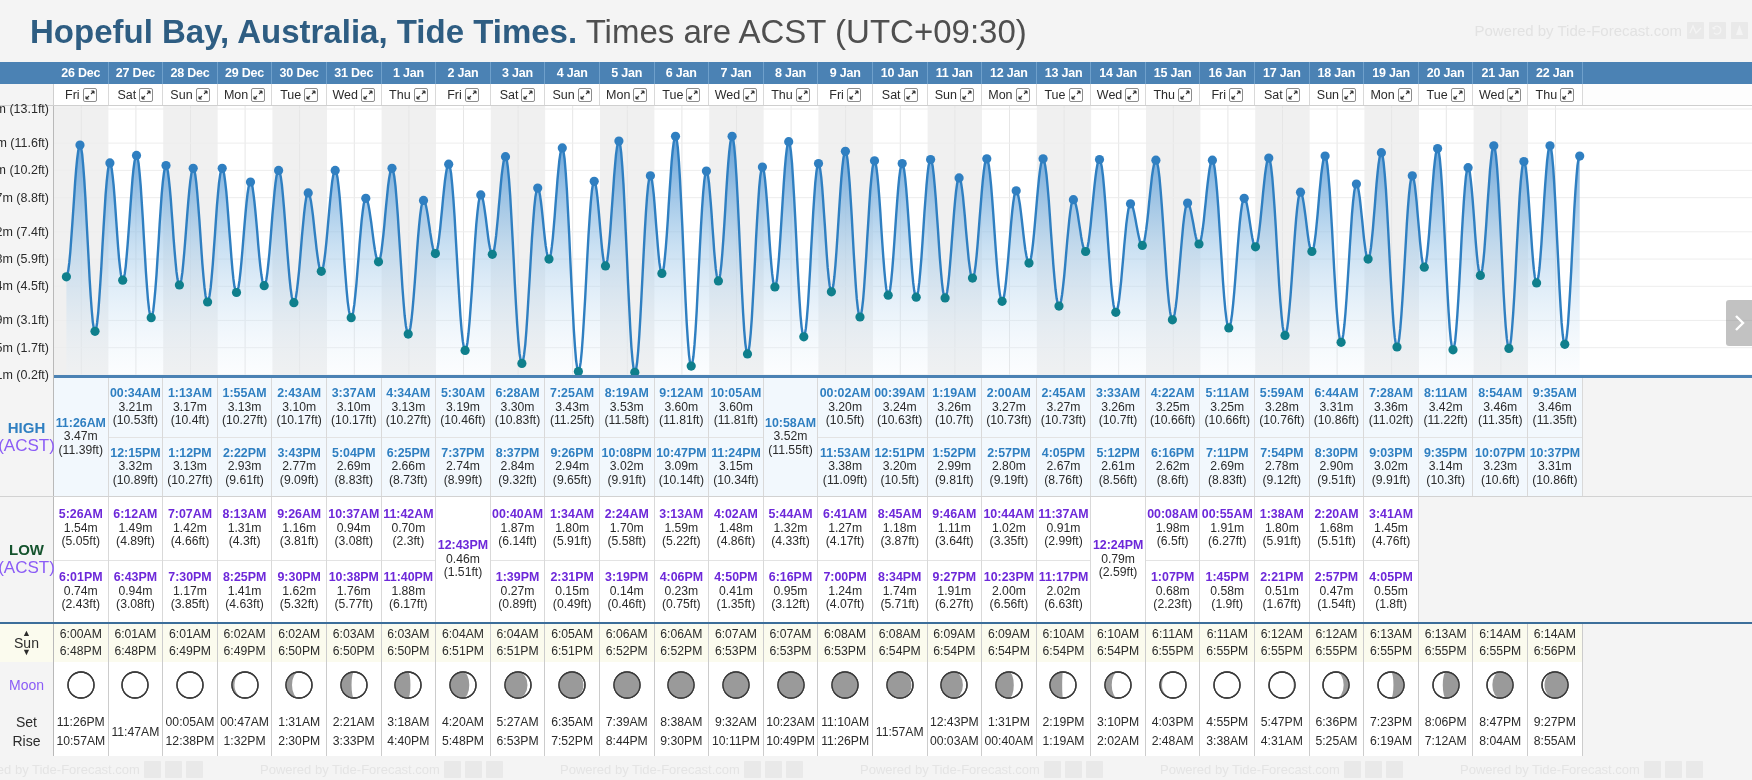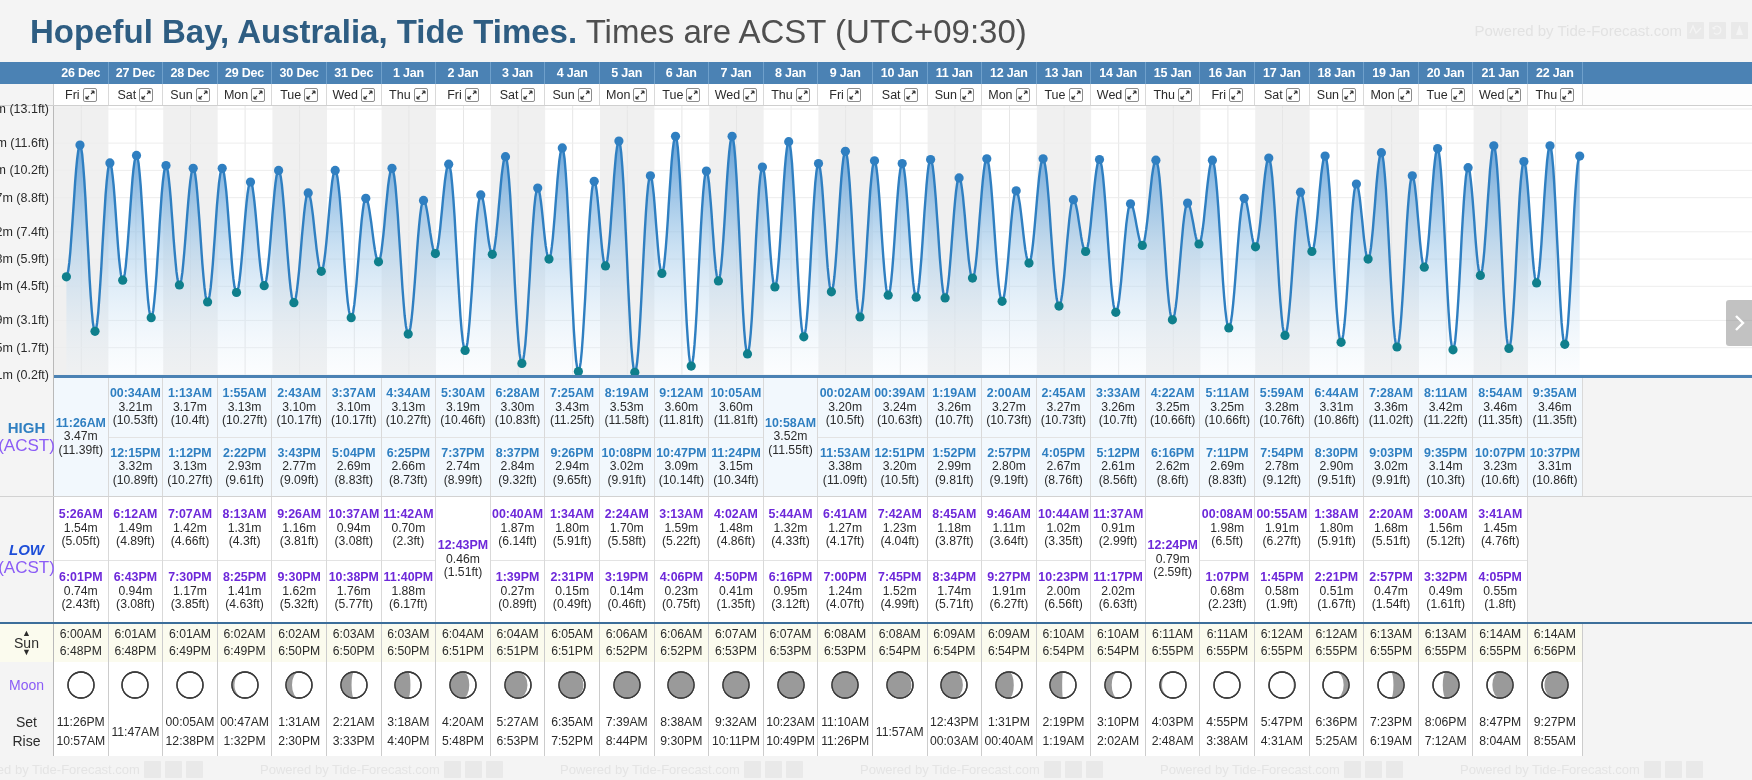--- a/index.html
+++ b/index.html
@@ -73,21 +73,21 @@
   
   .hirow .lbl, .lorow .lbl{
     display:flex; flex-direction:column; align-items:center; justify-content:center;
     background:#f4f4f4; border-right:1px solid #b9b9b9; font-size:15px;
   }
   .hirow{ height:118px; }
   .lorow{ height:126px; border-top:1px solid #d2d2d2;}
   .lblmain{ font-weight:bold; }
   .lblsub{ font-size:17px; color:#8b5cf6; font-weight:normal; }
   .hirow .lblmain{ color:#2f7fc1; }
-  .lorow .lblmain{ color:#1d4ed8;font-style:italic; }
+  .lorow .lblmain{ color:#14532d; }
 
   .tcell{ border-right:1px solid #d9d9d9; height:100%; display:flex; flex-direction:column; }
   .hirow .tcell{ background:#f2f8fd; }
   .lorow .tcell{ background:#ffffff; }
   .ev{ flex:1 1 50%; display:flex; flex-direction:column; align-items:center; justify-content:center;
        font-size:12.2px; color:#2b2b2b; line-height:13.4px; text-align:center; }
   .ev.sep{ border-top:1px solid #e3e3e3; }
   .ev .t{ font-weight:bold; font-size:12.4px; }
   .hirow .ev .t{ color:#2f7fc1; }
   .lorow .ev .t{ color:#6d28d9; }
@@ -1138,32 +1138,20 @@
               <div>(4.17ft)</div>
             </div>
             <div class="ev sep">
               <div class="t">7:00PM</div>
               <div>1.24m</div>
               <div>(4.07ft)</div>
             </div>
           </div>
           <div class="col tcell">
             <div class="ev">
-              <div class="t">7:42AM</div>
-              <div>1.23m</div>
-              <div>(4.04ft)</div>
-            </div>
-            <div class="ev sep">
-              <div class="t">7:45PM</div>
-              <div>1.52m</div>
-              <div>(4.99ft)</div>
-            </div>
-          </div>
-          <div class="col tcell">
-            <div class="ev">
               <div class="t">8:45AM</div>
               <div>1.18m</div>
               <div>(3.87ft)</div>
             </div>
             <div class="ev sep">
               <div class="t">8:34PM</div>
               <div>1.74m</div>
               <div>(5.71ft)</div>
             </div>
           </div>
@@ -1249,32 +1237,20 @@
           <div class="col tcell">
             <div class="ev">
               <div class="t">2:20AM</div>
               <div>1.68m</div>
               <div>(5.51ft)</div>
             </div>
             <div class="ev sep">
               <div class="t">2:57PM</div>
               <div>0.47m</div>
               <div>(1.54ft)</div>
-            </div>
-          </div>
-          <div class="col tcell">
-            <div class="ev">
-              <div class="t">3:00AM</div>
-              <div>1.56m</div>
-              <div>(5.12ft)</div>
-            </div>
-            <div class="ev sep">
-              <div class="t">3:32PM</div>
-              <div>0.49m</div>
-              <div>(1.61ft)</div>
             </div>
           </div>
           <div class="col tcell">
             <div class="ev">
               <div class="t">3:41AM</div>
               <div>1.45m</div>
               <div>(4.76ft)</div>
             </div>
             <div class="ev sep">
               <div class="t">4:05PM</div>

